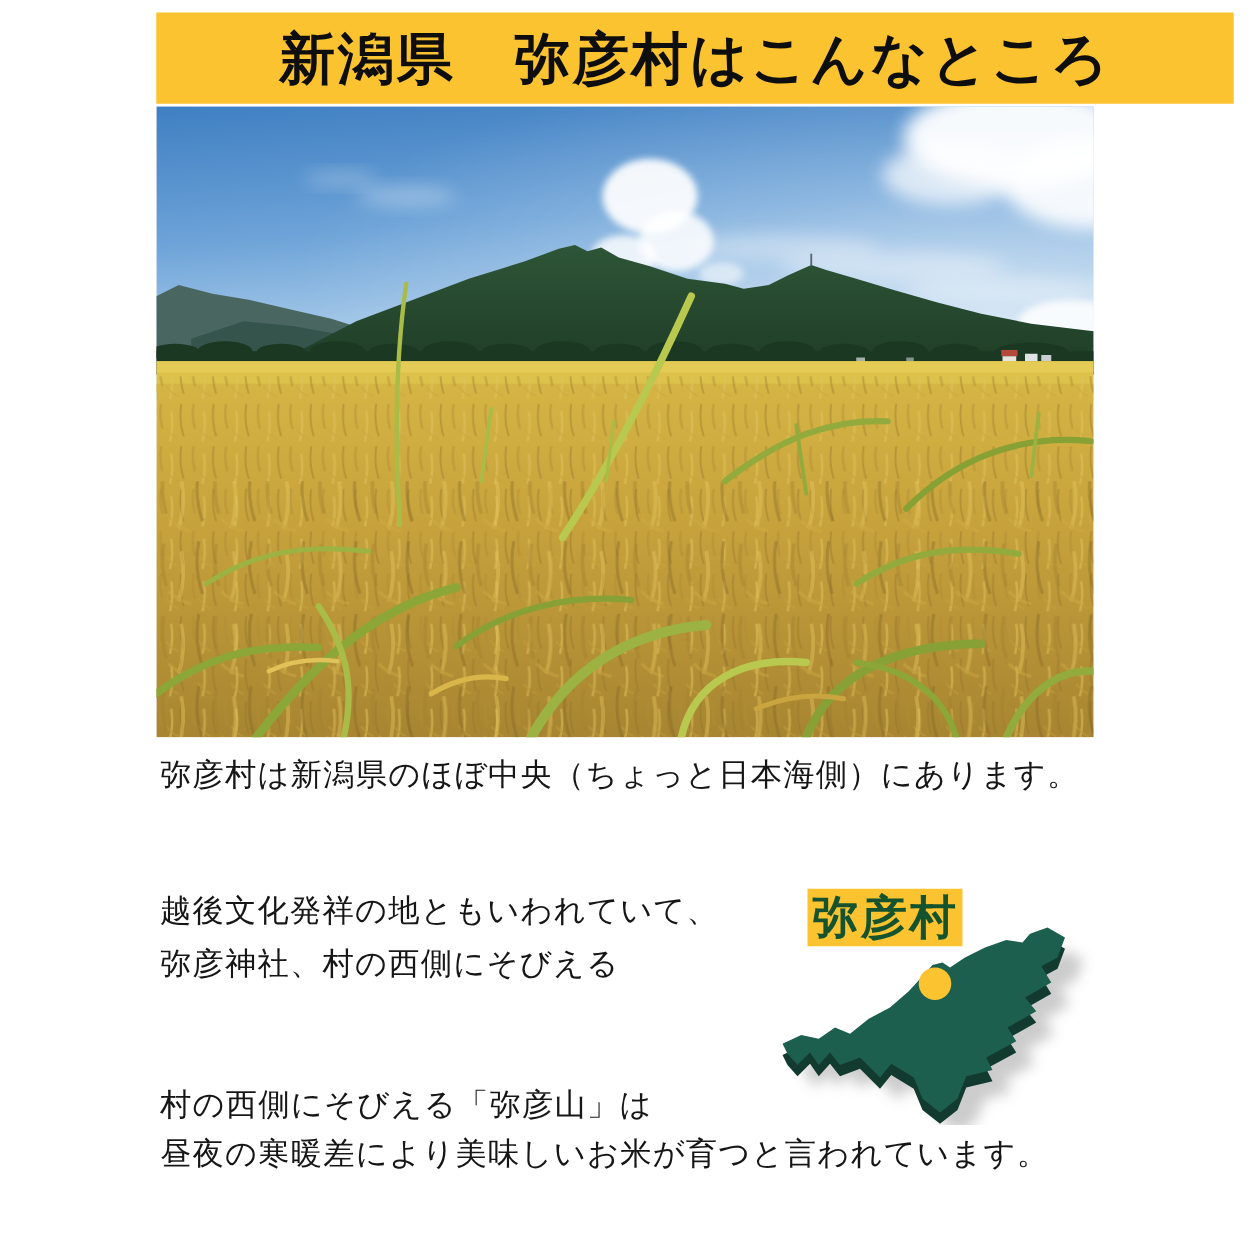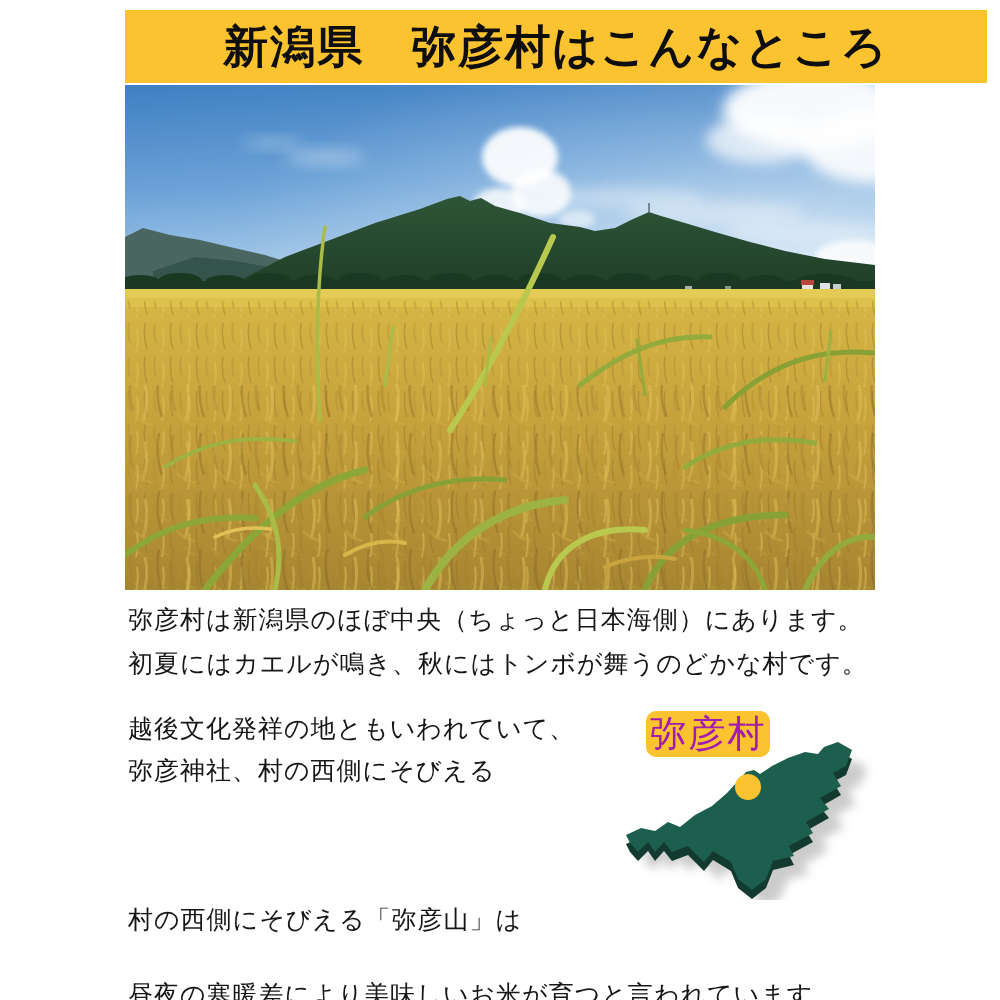--- a/index.html
+++ b/index.html
@@ -20,26 +20,26 @@
   .para{
     position:absolute;left:128px;color:#161616;
     font-size:25px;letter-spacing:1px;white-space:nowrap;
   }
   .para .line{height:0;} 
   .p1{top:598px;}
   .p1 .line{height:44px;line-height:44px;}
   .p2{top:708px;}
   .p2 .line{height:42px;line-height:42px;}
   .p3{top:864px;}
-  .p3 .line{height:39px;line-height:39px;margin-top:36px;}
+  .p3 .line{height:39px;line-height:39px;}
   .map-wrap{position:absolute;left:615px;top:715px;width:270px;height:185px;}
   .map-label{
     position:absolute;left:646px;top:711px;width:124px;height:46px;
     background:#fbc32f;display:flex;align-items:center;justify-content:center;
-    font-size:37px;font-weight:400;color:#a21caf;letter-spacing:2px;z-index:3;border-radius:10px;
+    font-size:37px;font-weight:700;color:#14532d;letter-spacing:2px;z-index:3;
   }
 </style>
 </head>
 <body>
 
 <div class="banner">
   <div class="title">新潟県　弥彦村はこんなところ</div>
 </div>
 
 <div class="photo">
@@ -175,21 +175,20 @@
       <path d="M360,300 l6,-48" stroke="#a9bc47" stroke-width="2.5"></path>
       <path d="M220,470 q30,-18 60,-12" stroke="#d8b64a" stroke-width="4"></path>
       <path d="M480,482 q35,-15 70,-8" stroke="#caa43e" stroke-width="4"></path>
       <path d="M90,452 q25,-12 55,-8" stroke="#e0c258" stroke-width="3.5"></path>
     </g>
   </svg>
 </div>
 
 <div class="para p1">
   <div class="line">弥彦村は新潟県のほぼ中央（ちょっと日本海側）にあります。</div>
-  <div class="line">初夏にはカエルが鳴き、秋にはトンボが舞うのどかな村です。</div>
 </div>
 
 <div class="para p2">
   <div class="line">越後文化発祥の地ともいわれていて、</div>
   <div class="line">弥彦神社、村の西側にそびえる</div>
 </div>
 
 <div class="map-label">弥彦村</div>
 <div class="map-wrap">
   <svg width="270" height="185" viewBox="0 0 270 185">

